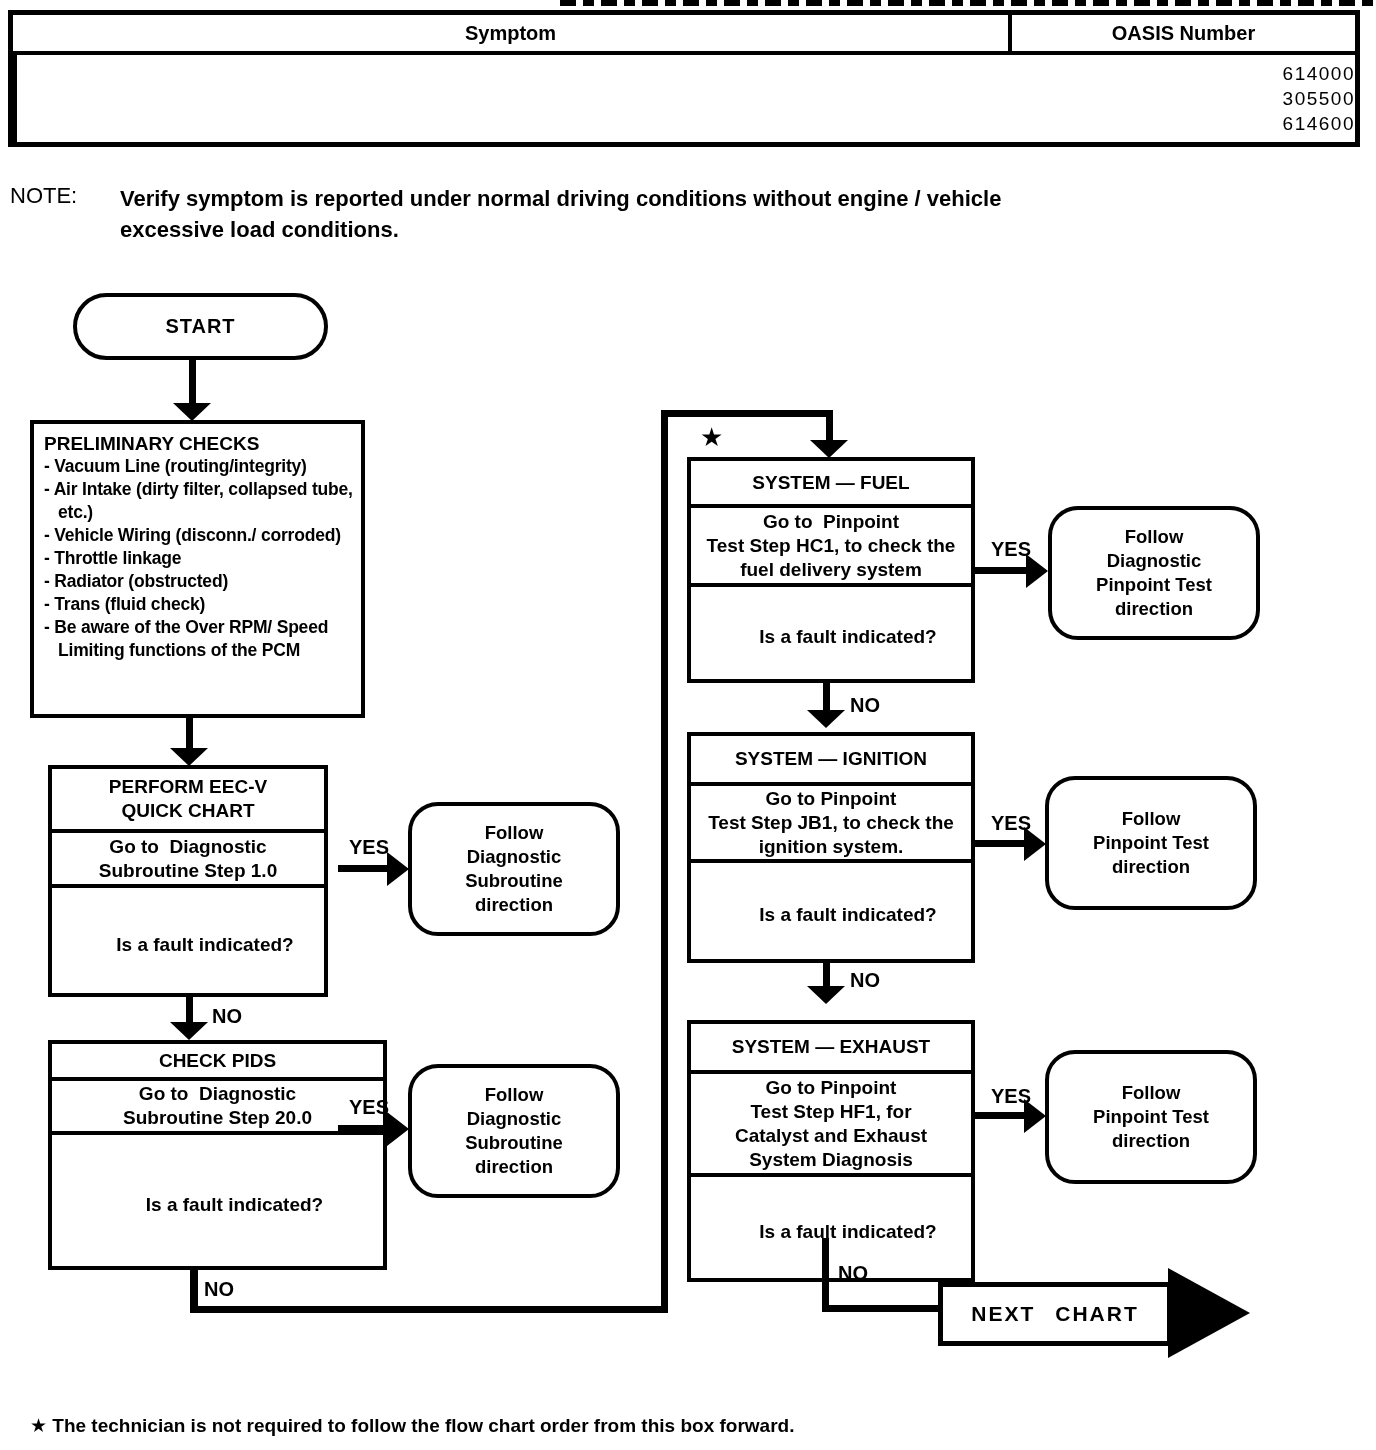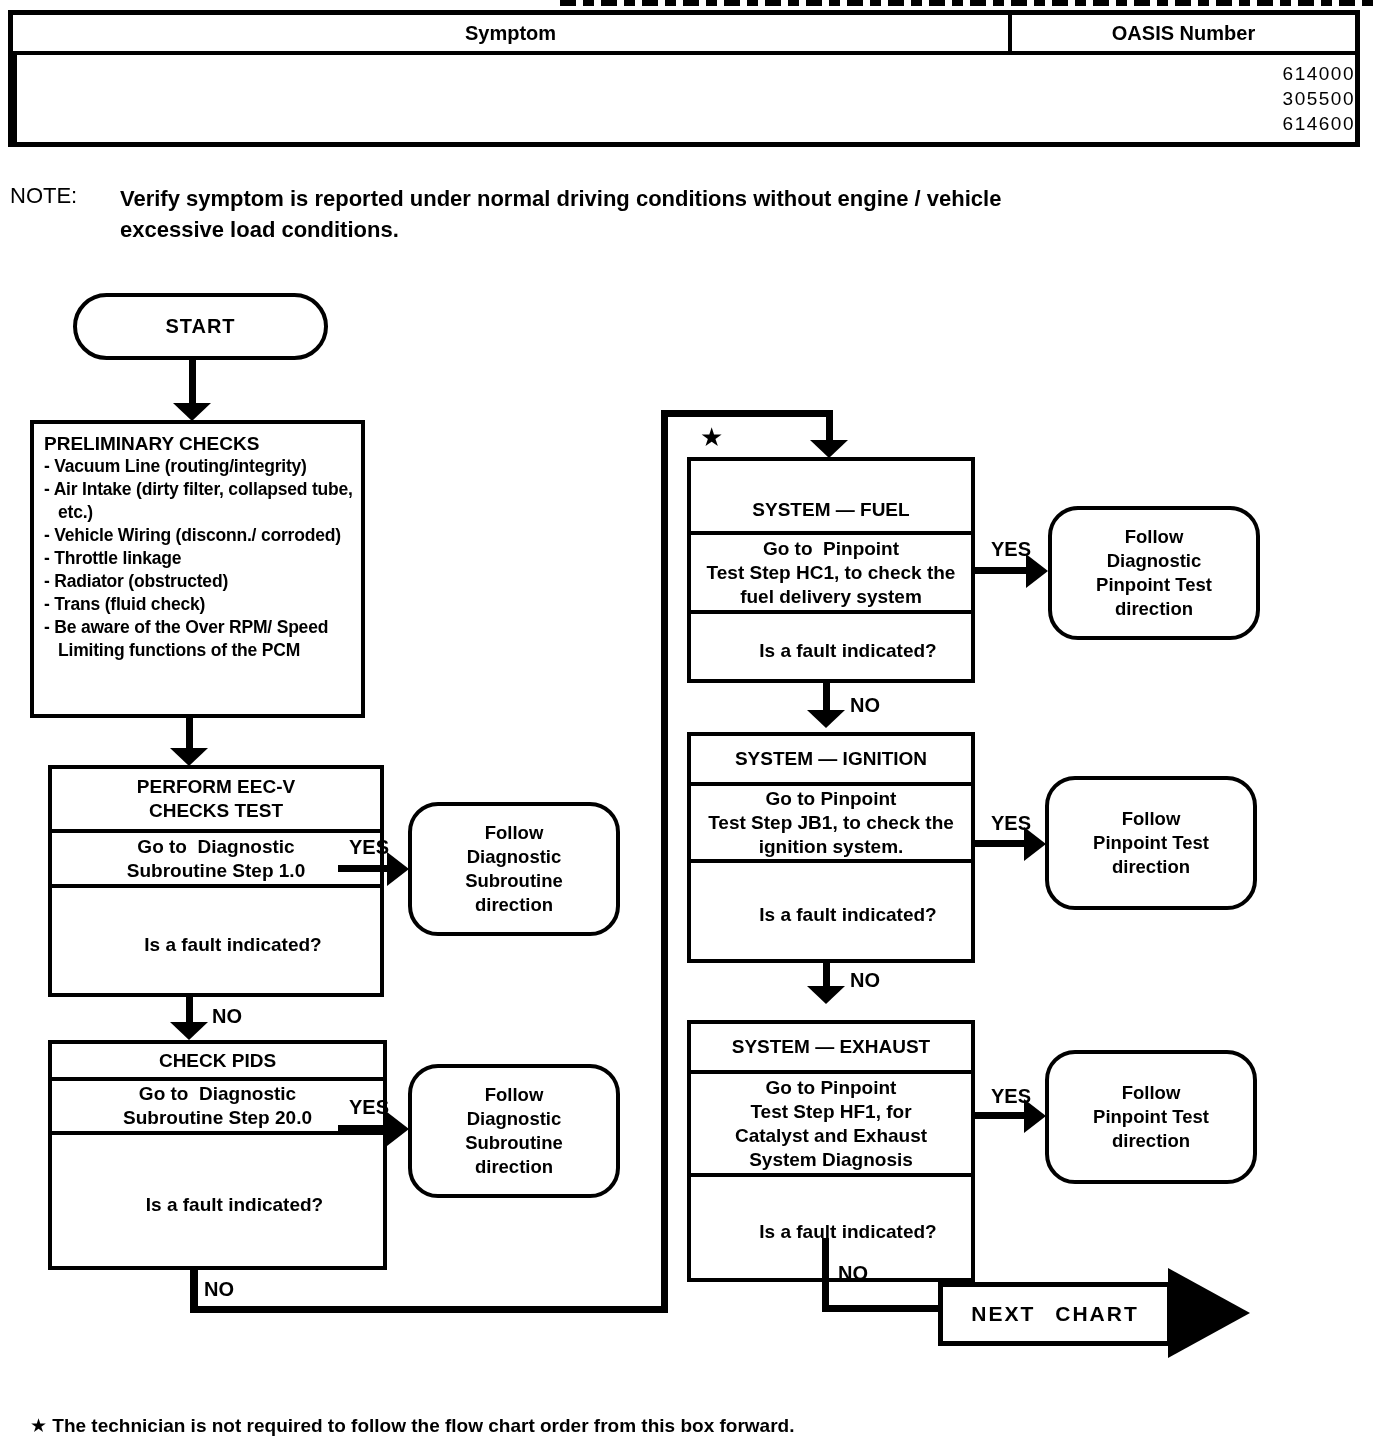--- a/index.html
+++ b/index.html
@@ -87,24 +87,24 @@
     <div class="pc-item">- Air Intake (dirty filter, collapsed tube, etc.)</div>
     <div class="pc-item">- Vehicle Wiring (disconn./ corroded)</div>
     <div class="pc-item">- Throttle linkage</div>
     <div class="pc-item">- Radiator (obstructed)</div>
     <div class="pc-item">- Trans (fluid check)</div>
     <div class="pc-item">- Be aware of the Over RPM/ Speed Limiting functions of the PCM</div>
   </div>
   <div class="line" style="left:186px;top:718px;width:7px;height:31px;"></div>
   <div class="arr-down" style="left:170px;top:748px;"></div>
 
-  <div class="box proc" style="left:48px;top:765px;width:336px;height:232px;">
+  <div class="box proc" style="left:48px;top:765px;width:280px;height:232px;">
     <div class="sec divided" style="height:64px;">
       <div>PERFORM EEC-V</div>
-      <div>CHECKS TEST</div>
+      <div>QUICK CHART</div>
     </div>
     <div class="sec divided" style="height:55px;">
       <div class="pre-wrap">Go to  Diagnostic</div>
       <div class="pre-wrap">Subroutine Step 1.0</div>
     </div>
     <div class="sec q" style="flex:1;">
       <div>Is a fault indicated?</div>
     </div>
   </div>
   <div class="lbl" style="left:349px;top:836px;">YES</div>
@@ -145,21 +145,21 @@
   <div class="line" style="left:190px;top:1270px;width:8px;height:43px;"></div>
   <div class="lbl" style="left:204px;top:1278px;">NO</div>
   <div class="line" style="left:190px;top:1306px;width:478px;height:7px;"></div>
   <div class="line" style="left:661px;top:410px;width:7px;height:903px;"></div>
   <div class="line" style="left:661px;top:410px;width:172px;height:7px;"></div>
   <div class="line" style="left:826px;top:410px;width:7px;height:31px;"></div>
   <div class="arr-down" style="left:810px;top:440px;"></div>
   <div class="star" style="left:700px;top:424px;">★</div>
 
   <div class="box proc" style="left:687px;top:457px;width:288px;height:226px;">
-    <div class="sec divided" style="height:47px;margin-top:27px;">
+    <div class="sec divided" style="height:47px;">
       <div>SYSTEM — FUEL</div>
     </div>
     <div class="sec divided" style="height:79px;">
       <div class="pre-wrap">Go to  Pinpoint</div>
       <div class="pre-wrap">Test Step HC1, to check the</div>
       <div class="pre-wrap">fuel delivery system</div>
     </div>
     <div class="sec q" style="flex:1;">
       <div>Is a fault indicated?</div>
     </div>

